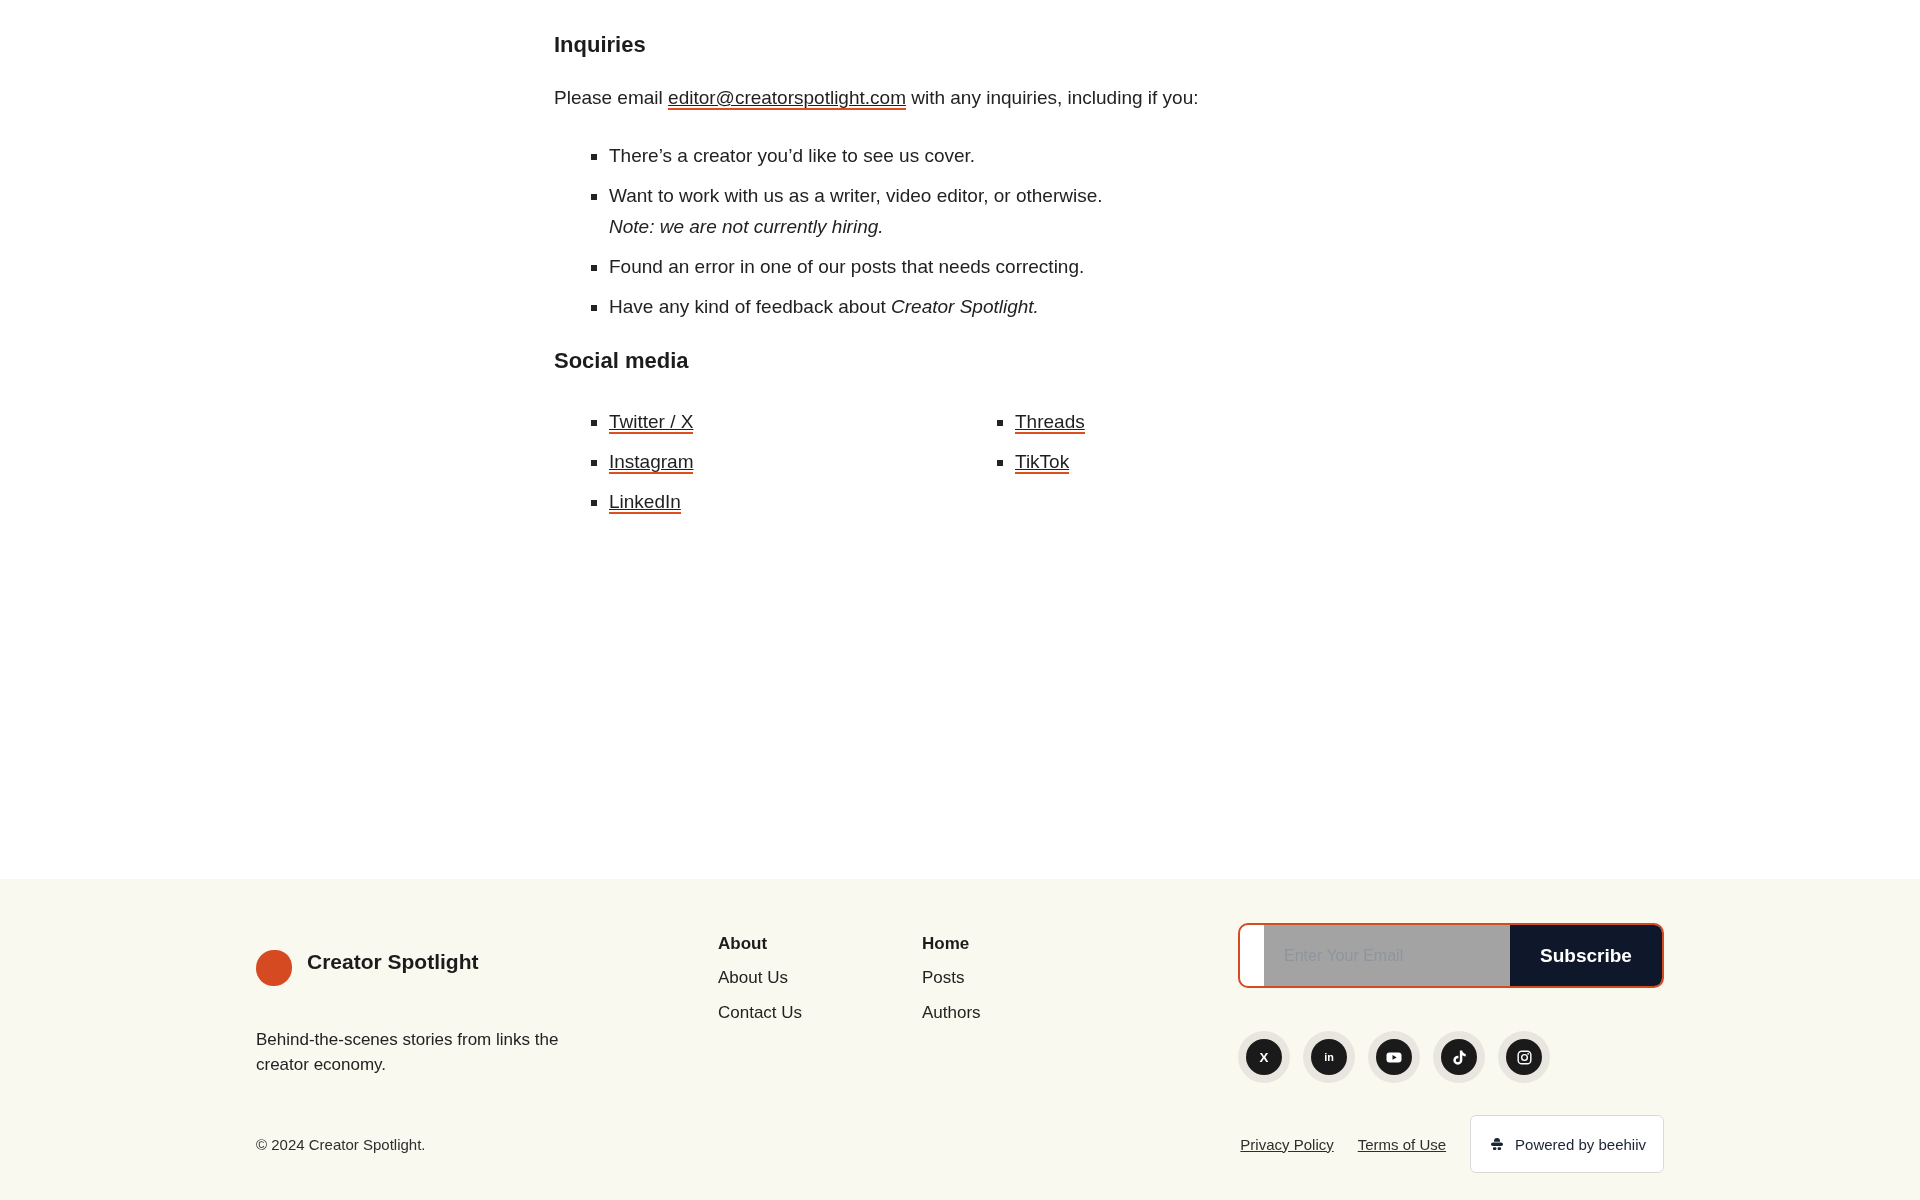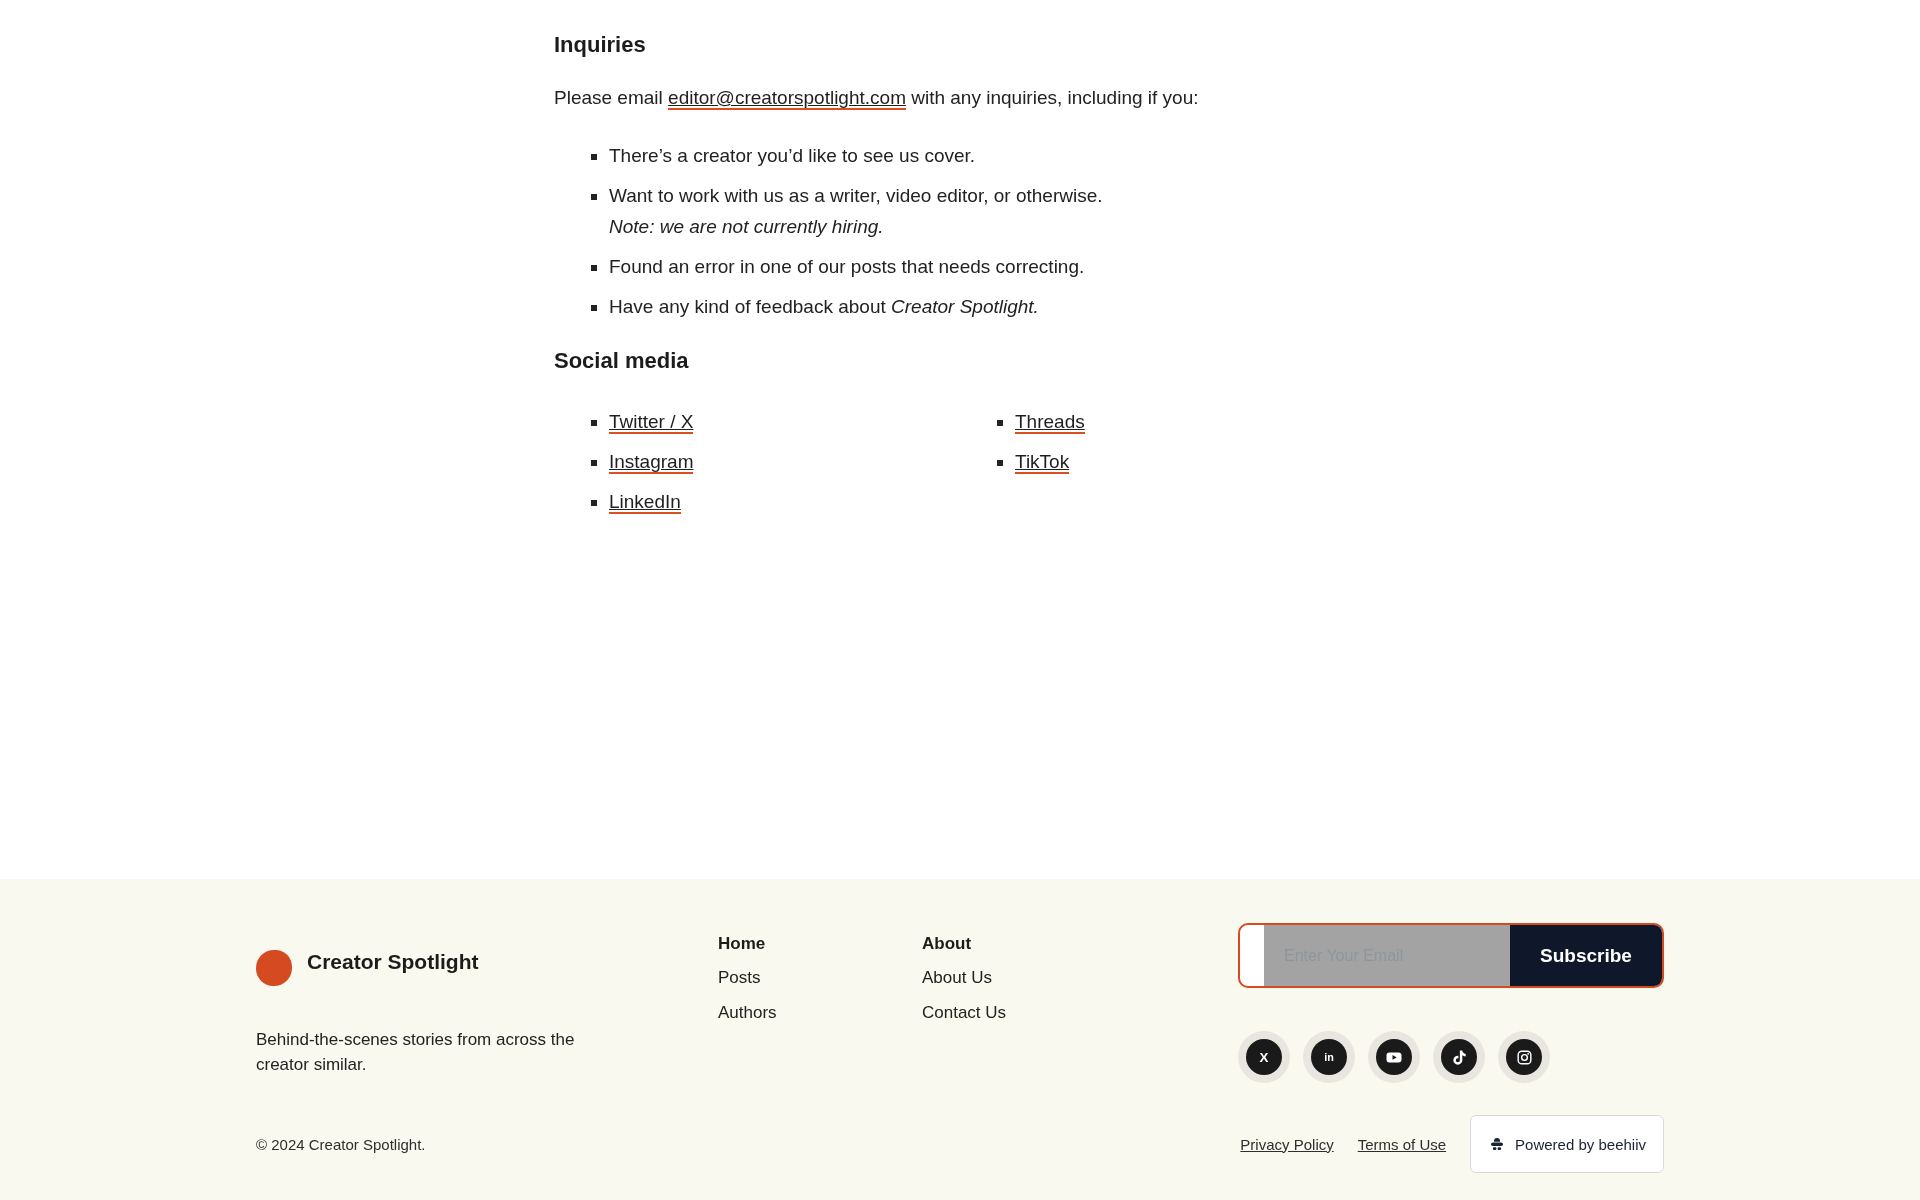--- a/index.html
+++ b/index.html
@@ -177,33 +177,33 @@
 
 <footer class="footer">
   <div class="footer-inner">
     <div class="footer-top">
 
       <div class="brand">
         <div class="brand-row">
           <span class="logo-circle"></span>
           <span class="brand-name">Creator Spotlight</span>
         </div>
-        <div class="tagline">Behind-the-scenes stories from across the creator similar.</div>
+        <div class="tagline">Behind-the-scenes stories from links the creator economy.</div>
+      </div>
+
+      <div class="nav-col">
+        <div class="nav-col-head">About</div>
+        <a href="#">About Us</a>
+        <a href="#">Contact Us</a>
       </div>
 
       <div class="nav-col">
         <div class="nav-col-head">Home</div>
         <a href="#">Posts</a>
         <a href="#">Authors</a>
-      </div>
-
-      <div class="nav-col">
-        <div class="nav-col-head">About</div>
-        <a href="#">About Us</a>
-        <a href="#">Contact Us</a>
       </div>
 
       <div class="right-col">
         <div class="sub-form">
           <input type="email" placeholder="Enter Your Email" style="">
           <button class="sub-btn">Subscribe</button>
         </div>
 
         <div class="icons-row">
           <span class="icon-outer">

